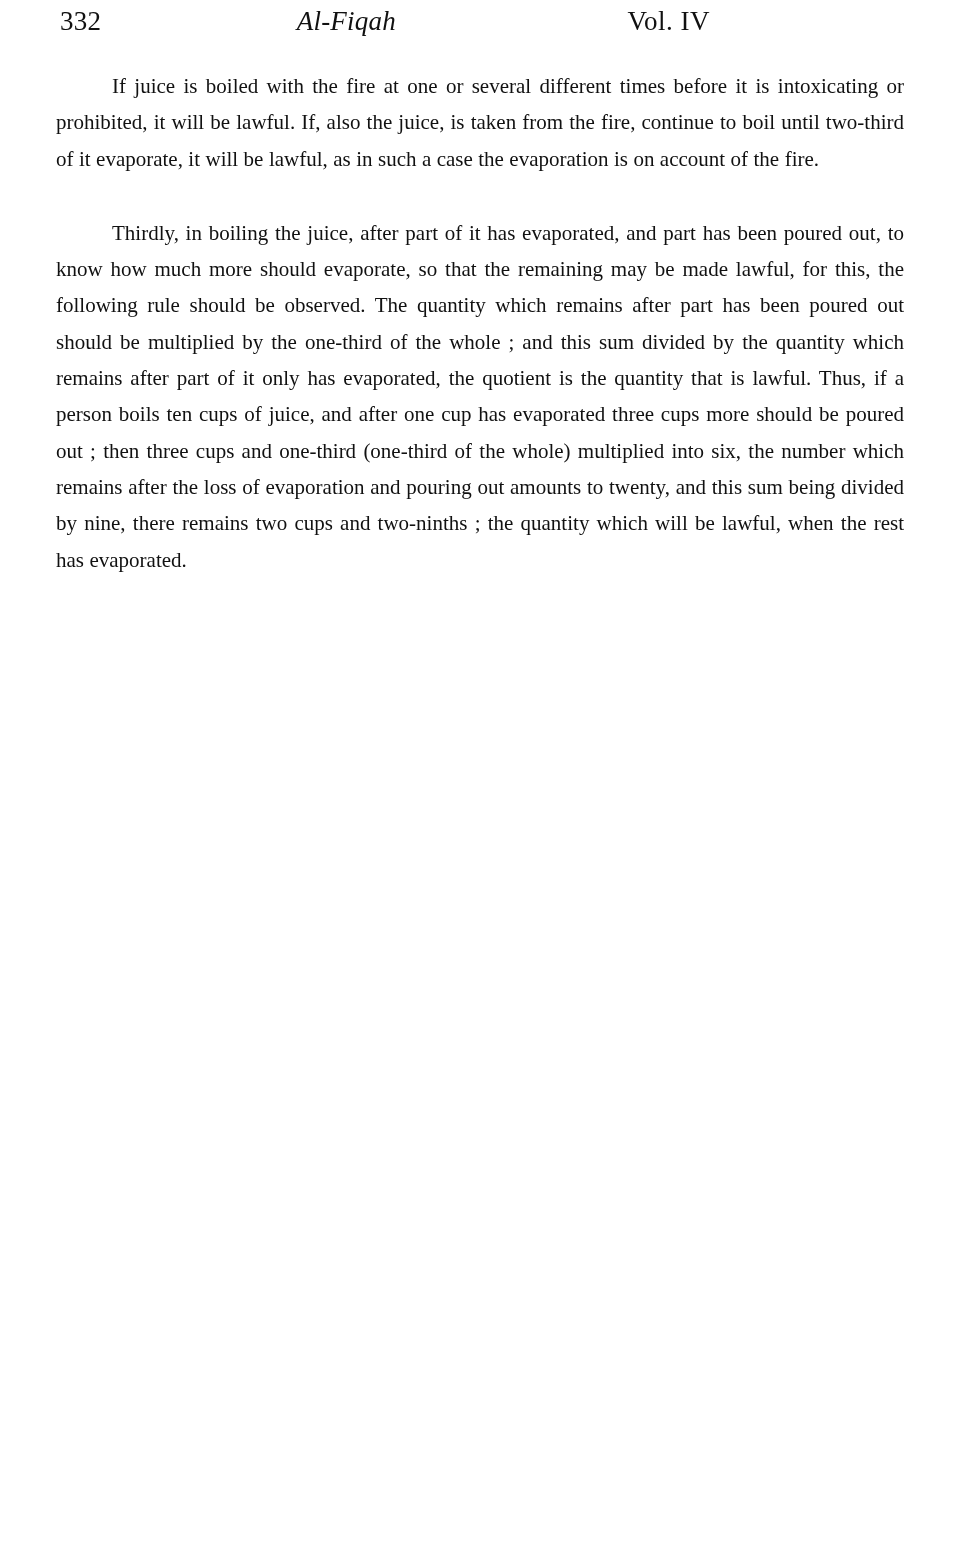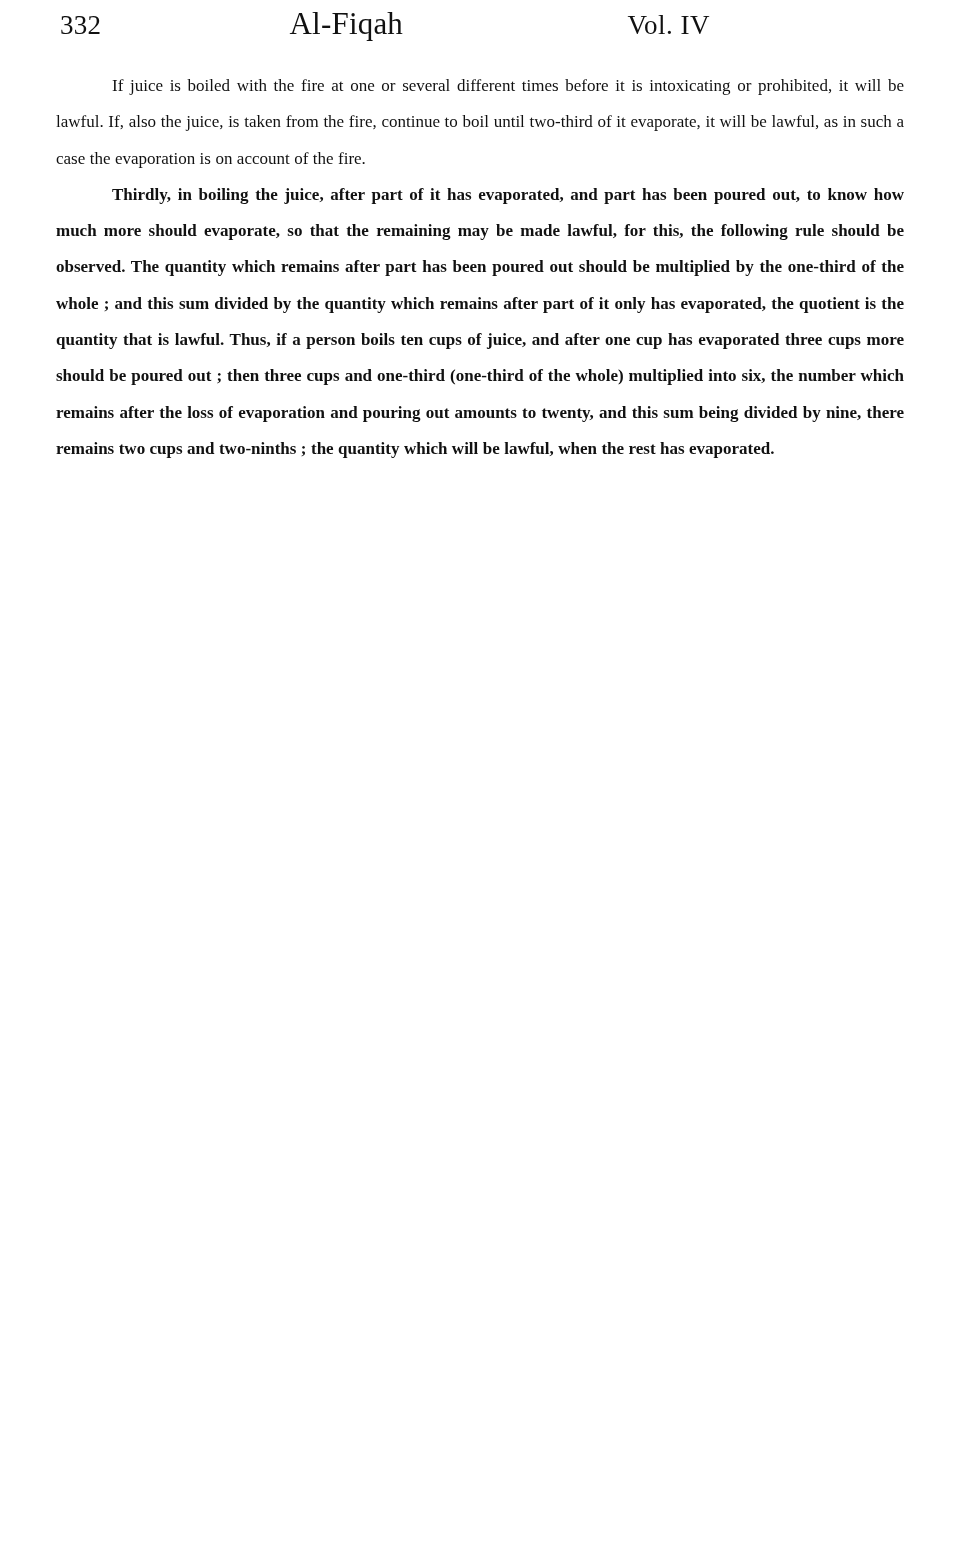--- a/index.html
+++ b/index.html
@@ -32,48 +32,49 @@
     align-items: baseline;
     justify-content: space-between;
     font-size: 27px;
     letter-spacing: 0.2px;
   }
   .running-head .folio {
     font-family: "Liberation Serif", "DejaVu Serif", serif;
     font-size: 27px;
   }
   .running-head .book-title {
-    font-size: 31px;
+    font-style: italic;
+    font-size: 27px;
     position: relative;
     left: -18px;
   }
   .running-head .volume {
     font-size: 27px;
     letter-spacing: 0.5px;
     text-align: center;
   }
   .body-text {
     position: absolute;
     top: 68px;
     left: 56px;
     width: 848px;
   }
   .body-text p {
     margin: 0 0 0 0;
-    font-size: 17px;
+    font-size: 21px;
     line-height: 36.3px;
     text-align: justify;
     text-justify: inter-word;
     text-indent: 56px;
     -webkit-hyphens: none;
     hyphens: none;
     word-spacing: 0.2px;
   }
   .body-text p + p {
-    font-weight: bold;
+    margin-top: 38px;
   }
   
 </style>
 </head>
 <body>
 
 <div class="page">
 
   <div class="running-head">
     <span class="folio">332</span>

